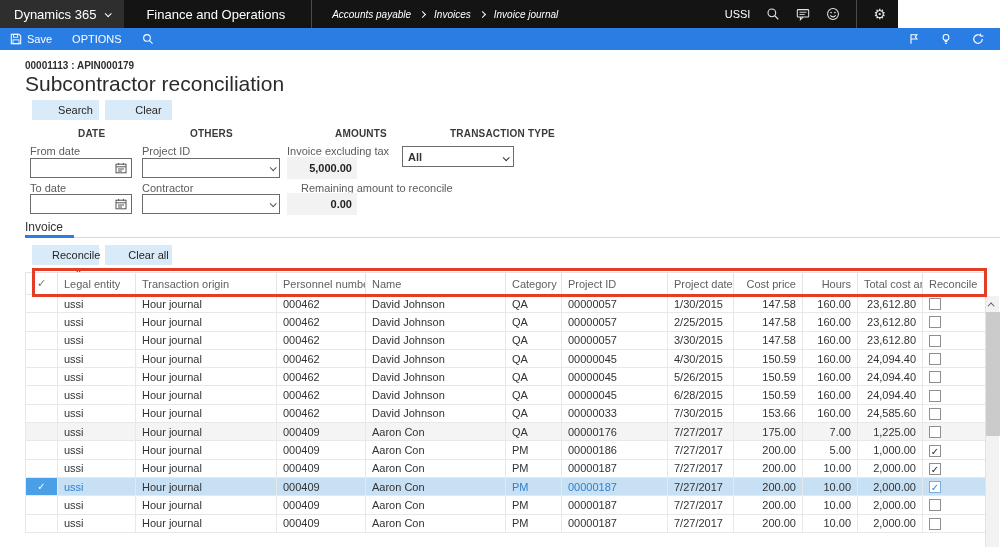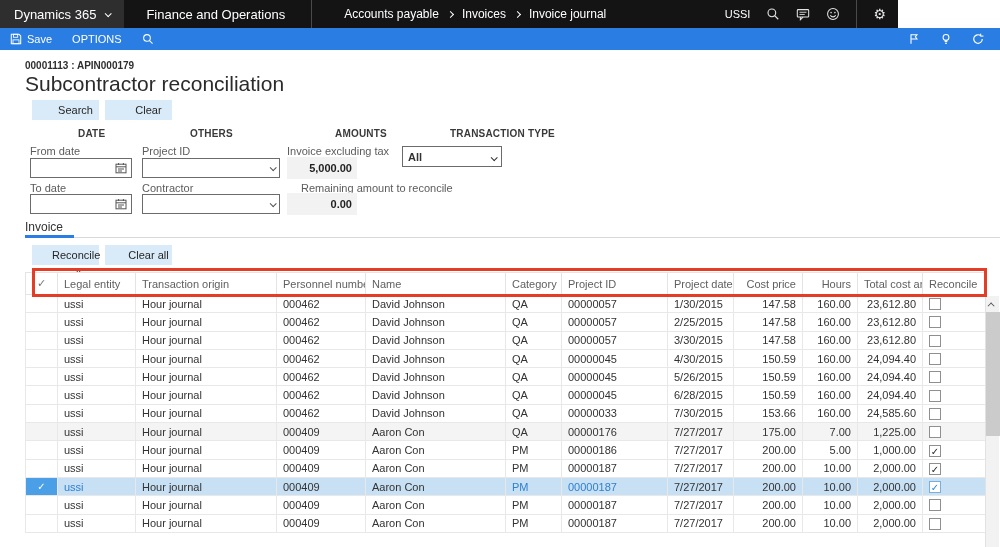--- a/index.html
+++ b/index.html
@@ -7,21 +7,21 @@
   body {
     font-family: "Liberation Sans", "DejaVu Sans", sans-serif;
     background:#fff; position:relative; overflow:hidden; color:#333;
   }
   
   .topbar { position:absolute; left:0; top:0; width:898px; height:28px;
     background:#141414; color:#fff; display:flex; align-items:center; }
   .d365 { background:#2e2e2e; height:28px; padding:0 14px; display:flex; align-items:center; gap:9px; font-size:13px; cursor:pointer; }
   .module { font-size:13px; padding:0 26px 0 22px; }
   .tb-divider { width:1px; height:28px; background:#4a4a4a; }
-  .breadcrumb { display:flex; align-items:center; gap:9px; font-size:12px; margin-left:32px; }
+  .breadcrumb { display:flex; align-items:center; gap:9px; font-size:10px; margin-left:20px;font-style:italic; }
   .tb-right { margin-left:auto; display:flex; align-items:center; gap:16px; padding-right:12px; font-size:11px; }
   .chev { display:inline-block; width:5px; height:5px; border-right:1.4px solid currentColor; border-bottom:1.4px solid currentColor; }
   .chev.down { transform:rotate(45deg) translateY(-1px); }
   .chev.right { transform:rotate(-45deg); }
   .chev.up { transform:rotate(-135deg) translateY(-2px); }
   .icon14 { width:14px; height:14px; display:block; }
   .gear-glyph { font-size:14px; line-height:14px; color:#e3e3e3; }
   
   .actionbar { position:absolute; left:0; top:28px; width:1000px; height:22px;
     background:#2a7de2; color:#fff; display:flex; align-items:center; gap:20px; padding:0 10px; font-size:11px; }
@@ -200,21 +200,21 @@
       <span class="chev down"></span>
     </span>
 </div>
 
 <div class="lbl" style="left:287px; top:145px;">Invoice excluding tax</div>
 <div class="rofield" style="left:287px; top:157px; width:70px;">5,000.00</div>
 
 <div class="lbl" style="left:289px; top:182px;margin-left:12px;">Remaining amount to reconcile</div>
 <div class="rofield" style="left:287px; top:193px; width:70px;">0.00</div>
 
-<div class="select" style="left:402px; top:146px; width:100px;">
+<div class="select" style="left:402px; top:146px; width:112px;">
   <span class="fill">All</span>
   <span class="tail" style="padding-right:5px;"><span class="chev down"></span></span>
 </div>
 
 <div class="tab-label">Invoice</div>
 <div class="tab-rule"></div>
 <div class="tab-underline"></div>
 
 <button class="btn" style="left:32px; top:245px;">Reconcile all</button>
 <button class="btn" style="left:105px; top:245px;">Clear all</button>

